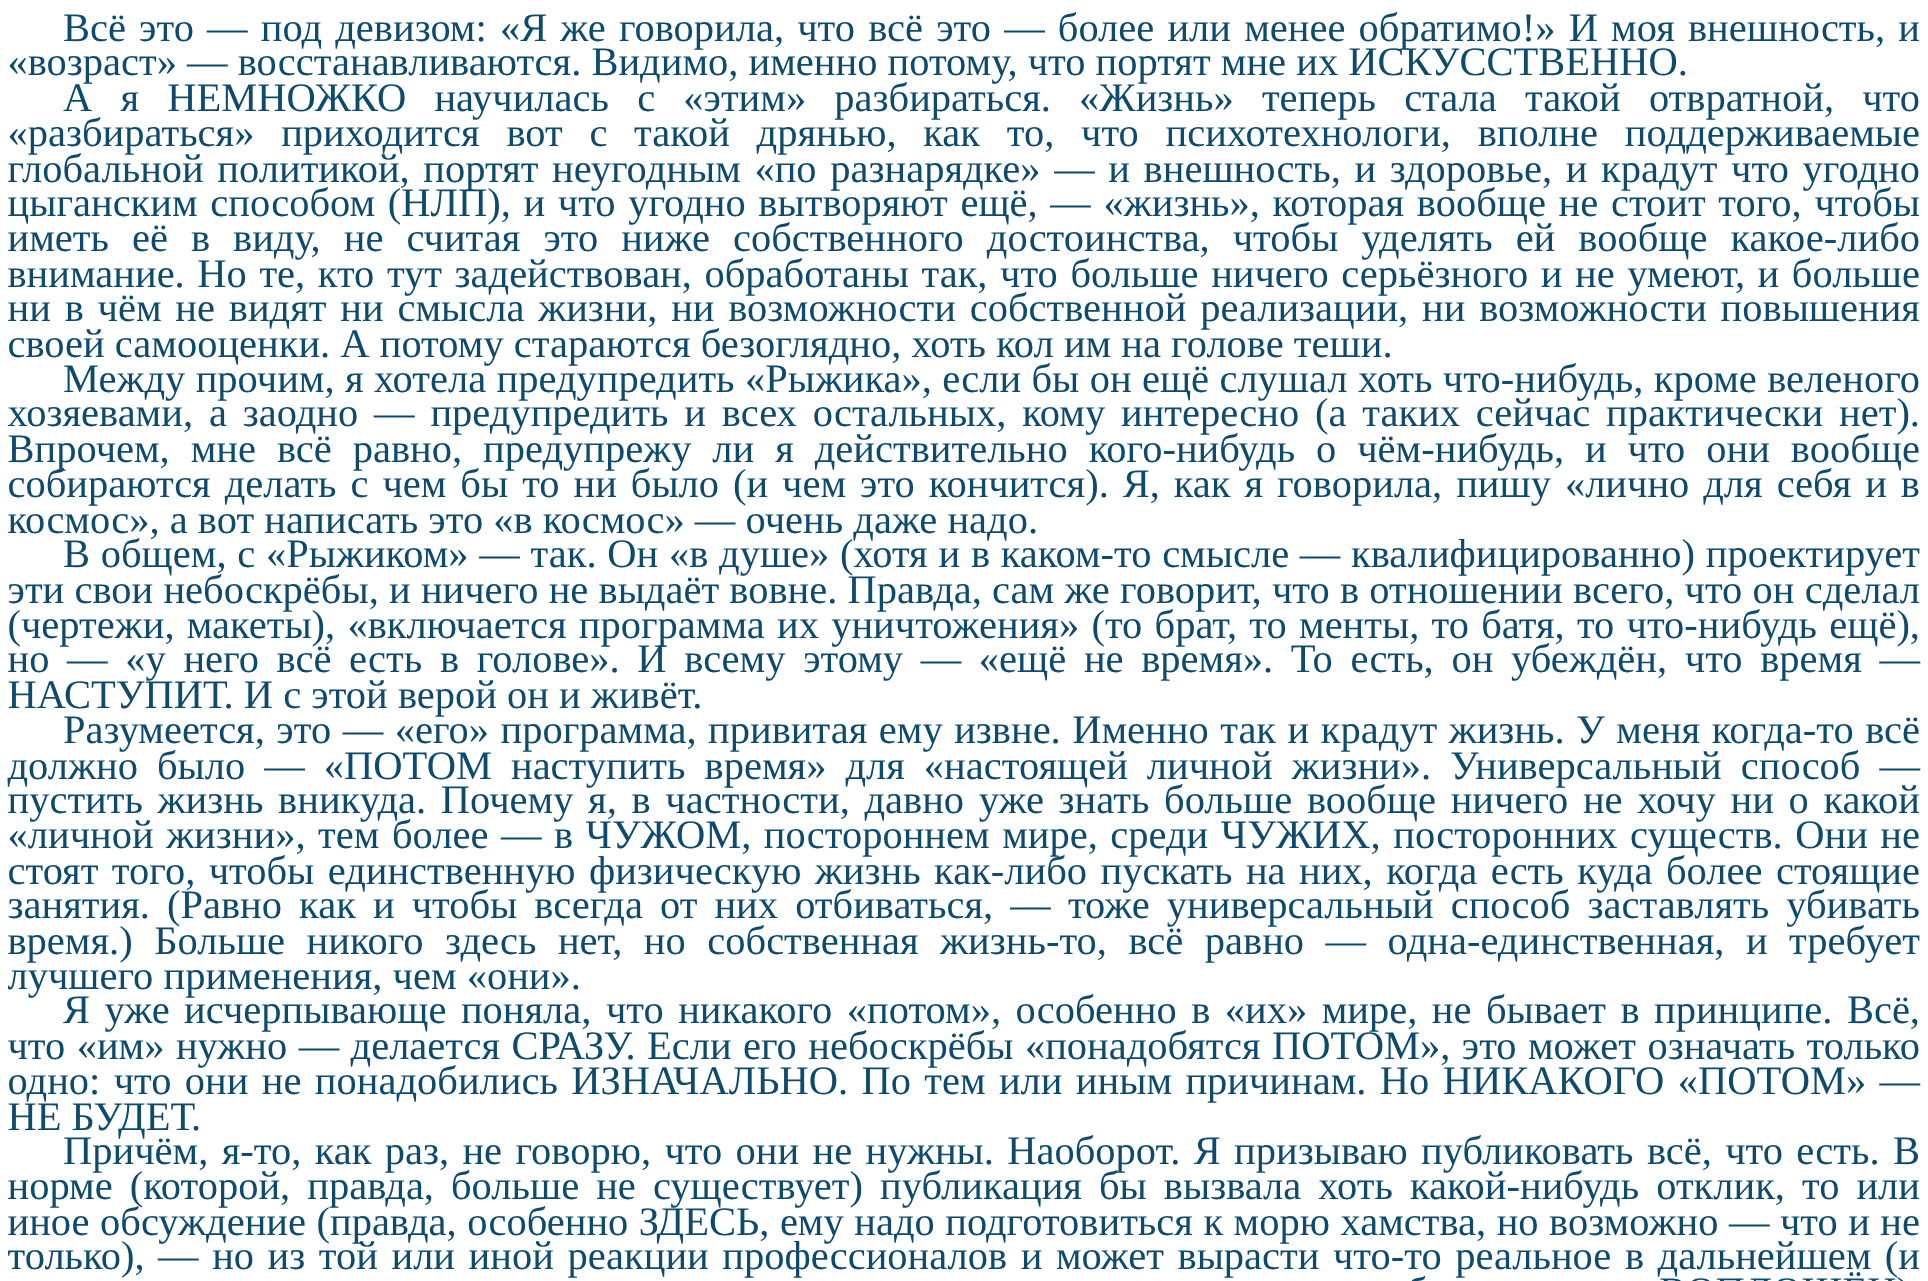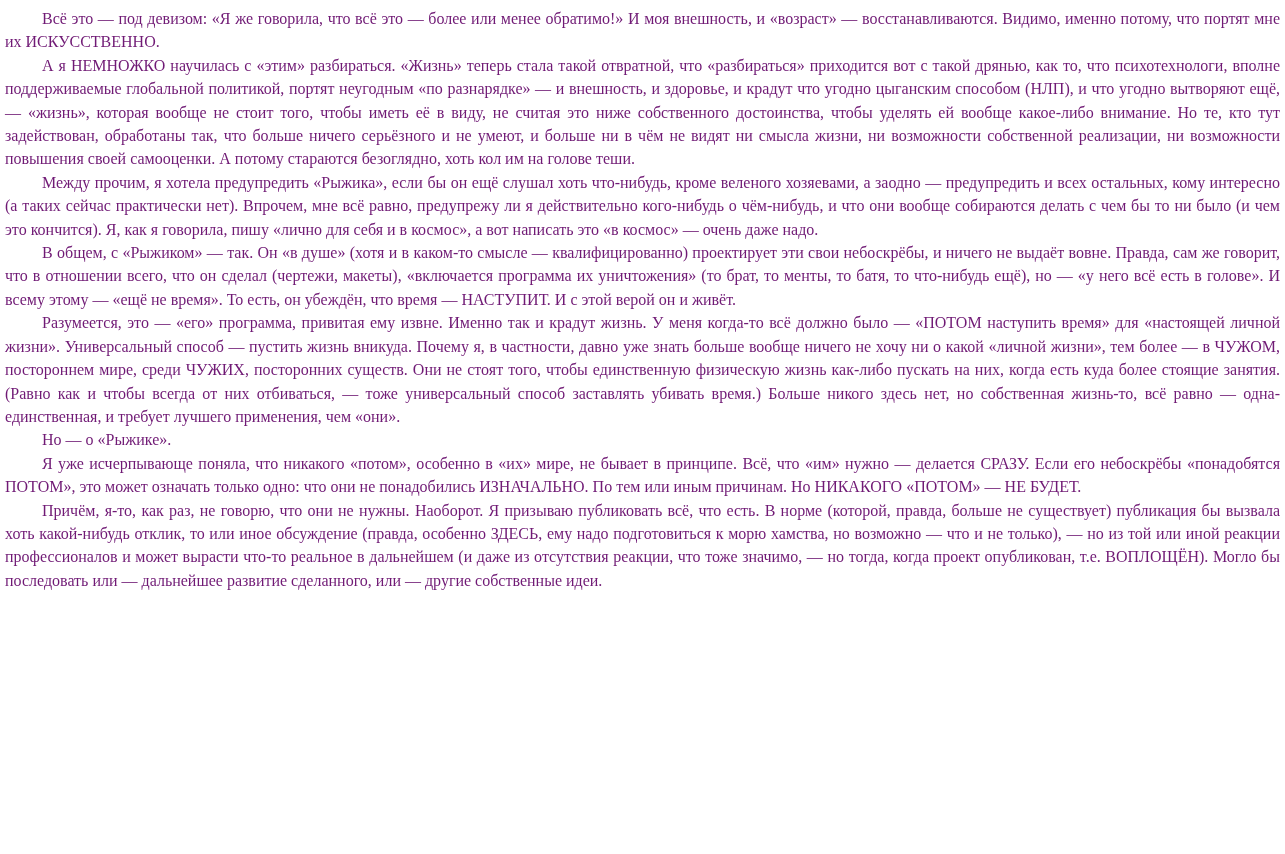--- a/index.html
+++ b/index.html
@@ -6,38 +6,37 @@
     margin: 0;
     padding: 0;
     background: #ffffff;
   }
   .page {
     box-sizing: border-box;
     width: 1285px;
     height: 854px;
     padding: 7px 5px 0 5px;
     background: #ffffff;
-    color: #701a75;
+    color: #0c4a6e;
     font-family: "Liberation Serif", "DejaVu Serif", serif;
-    font-size: 16px;
+    font-size: 27px;
     line-height: 23.4px;
     text-align: justify;
     overflow: hidden;
   }
   .page p {
     margin: 0;
     padding: 0;
     text-indent: 37px;
   }
 </style>
 </head>
 <body>
 
 <div class="page">
   <p>Всё это — под девизом: «Я же говорила, что всё это — более или менее обратимо!» И моя внешность, и «возраст» — восстанавливаются. Видимо, именно потому, что портят мне их ИСКУССТВЕННО.</p>
   <p>А я НЕМНОЖКО научилась с «этим» разбираться. «Жизнь» теперь стала такой отвратной, что «разбираться» приходится вот с такой дрянью, как то, что психотехнологи, вполне поддерживаемые глобальной политикой, портят неугодным «по разнарядке» — и внешность, и здоровье, и крадут что угодно цыганским способом (НЛП), и что угодно вытворяют ещё, — «жизнь», которая вообще не стоит того, чтобы иметь её в виду, не считая это ниже собственного достоинства, чтобы уделять ей вообще какое-либо внимание. Но те, кто тут задействован, обработаны так, что больше ничего серьёзного и не умеют, и больше ни в чём не видят ни смысла жизни, ни возможности собственной реализации, ни возможности повышения своей самооценки. А потому стараются безоглядно, хоть кол им на голове теши.</p>
   <p>Между прочим, я хотела предупредить «Рыжика», если бы он ещё слушал хоть что-нибудь, кроме веленого хозяевами, а заодно — предупредить и всех остальных, кому интересно (а таких сейчас практически нет). Впрочем, мне всё равно, предупрежу ли я действительно кого-нибудь о чём-нибудь, и что они вообще собираются делать с чем бы то ни было (и чем это кончится). Я, как я говорила, пишу «лично для себя и в космос», а вот написать это «в космос» — очень даже надо.</p>
   <p>В общем, с «Рыжиком» — так. Он «в душе» (хотя и в каком-то смысле — квалифицированно) проектирует эти свои небоскрёбы, и ничего не выдаёт вовне. Правда, сам же говорит, что в отношении всего, что он сделал (чертежи, макеты), «включается программа их уничтожения» (то брат, то менты, то батя, то что-нибудь ещё), но — «у него всё есть в голове». И всему этому — «ещё не время». То есть, он убеждён, что время — НАСТУПИТ. И с этой верой он и живёт.</p>
   <p>Разумеется, это — «его» программа, привитая ему извне. Именно так и крадут жизнь. У меня когда-то всё должно было — «ПОТОМ наступить время» для «настоящей личной жизни». Универсальный способ — пустить жизнь вникуда. Почему я, в частности, давно уже знать больше вообще ничего не хочу ни о какой «личной жизни», тем более — в ЧУЖОМ, постороннем мире, среди ЧУЖИХ, посторонних существ. Они не стоят того, чтобы единственную физическую жизнь как-либо пускать на них, когда есть куда более стоящие занятия. (Равно как и чтобы всегда от них отбиваться, — тоже универсальный способ заставлять убивать время.) Больше никого здесь нет, но собственная жизнь-то, всё равно — одна-единственная, и требует лучшего применения, чем «они».</p>
-  <p>Но — о «Рыжике».</p>
   <p>Я уже исчерпывающе поняла, что никакого «потом», особенно в «их» мире, не бывает в принципе. Всё, что «им» нужно — делается СРАЗУ. Если его небоскрёбы «понадобятся ПОТОМ», это может означать только одно: что они не понадобились ИЗНАЧАЛЬНО. По тем или иным причинам. Но НИКАКОГО «ПОТОМ» — НЕ БУДЕТ.</p>
   <p>Причём, я-то, как раз, не говорю, что они не нужны. Наоборот. Я призываю публиковать всё, что есть. В норме (которой, правда, больше не существует) публикация бы вызвала хоть какой-нибудь отклик, то или иное обсуждение (правда, особенно ЗДЕСЬ, ему надо подготовиться к морю хамства, но возможно — что и не только), — но из той или иной реакции профессионалов и может вырасти что-то реальное в дальнейшем (и даже из отсутствия реакции, что тоже значимо, — но тогда, когда проект опубликован, т.е. ВОПЛОЩЁН). Могло бы последовать или — дальнейшее развитие сделанного, или — другие собственные идеи.</p>
 </div>
 
 </body></html>

